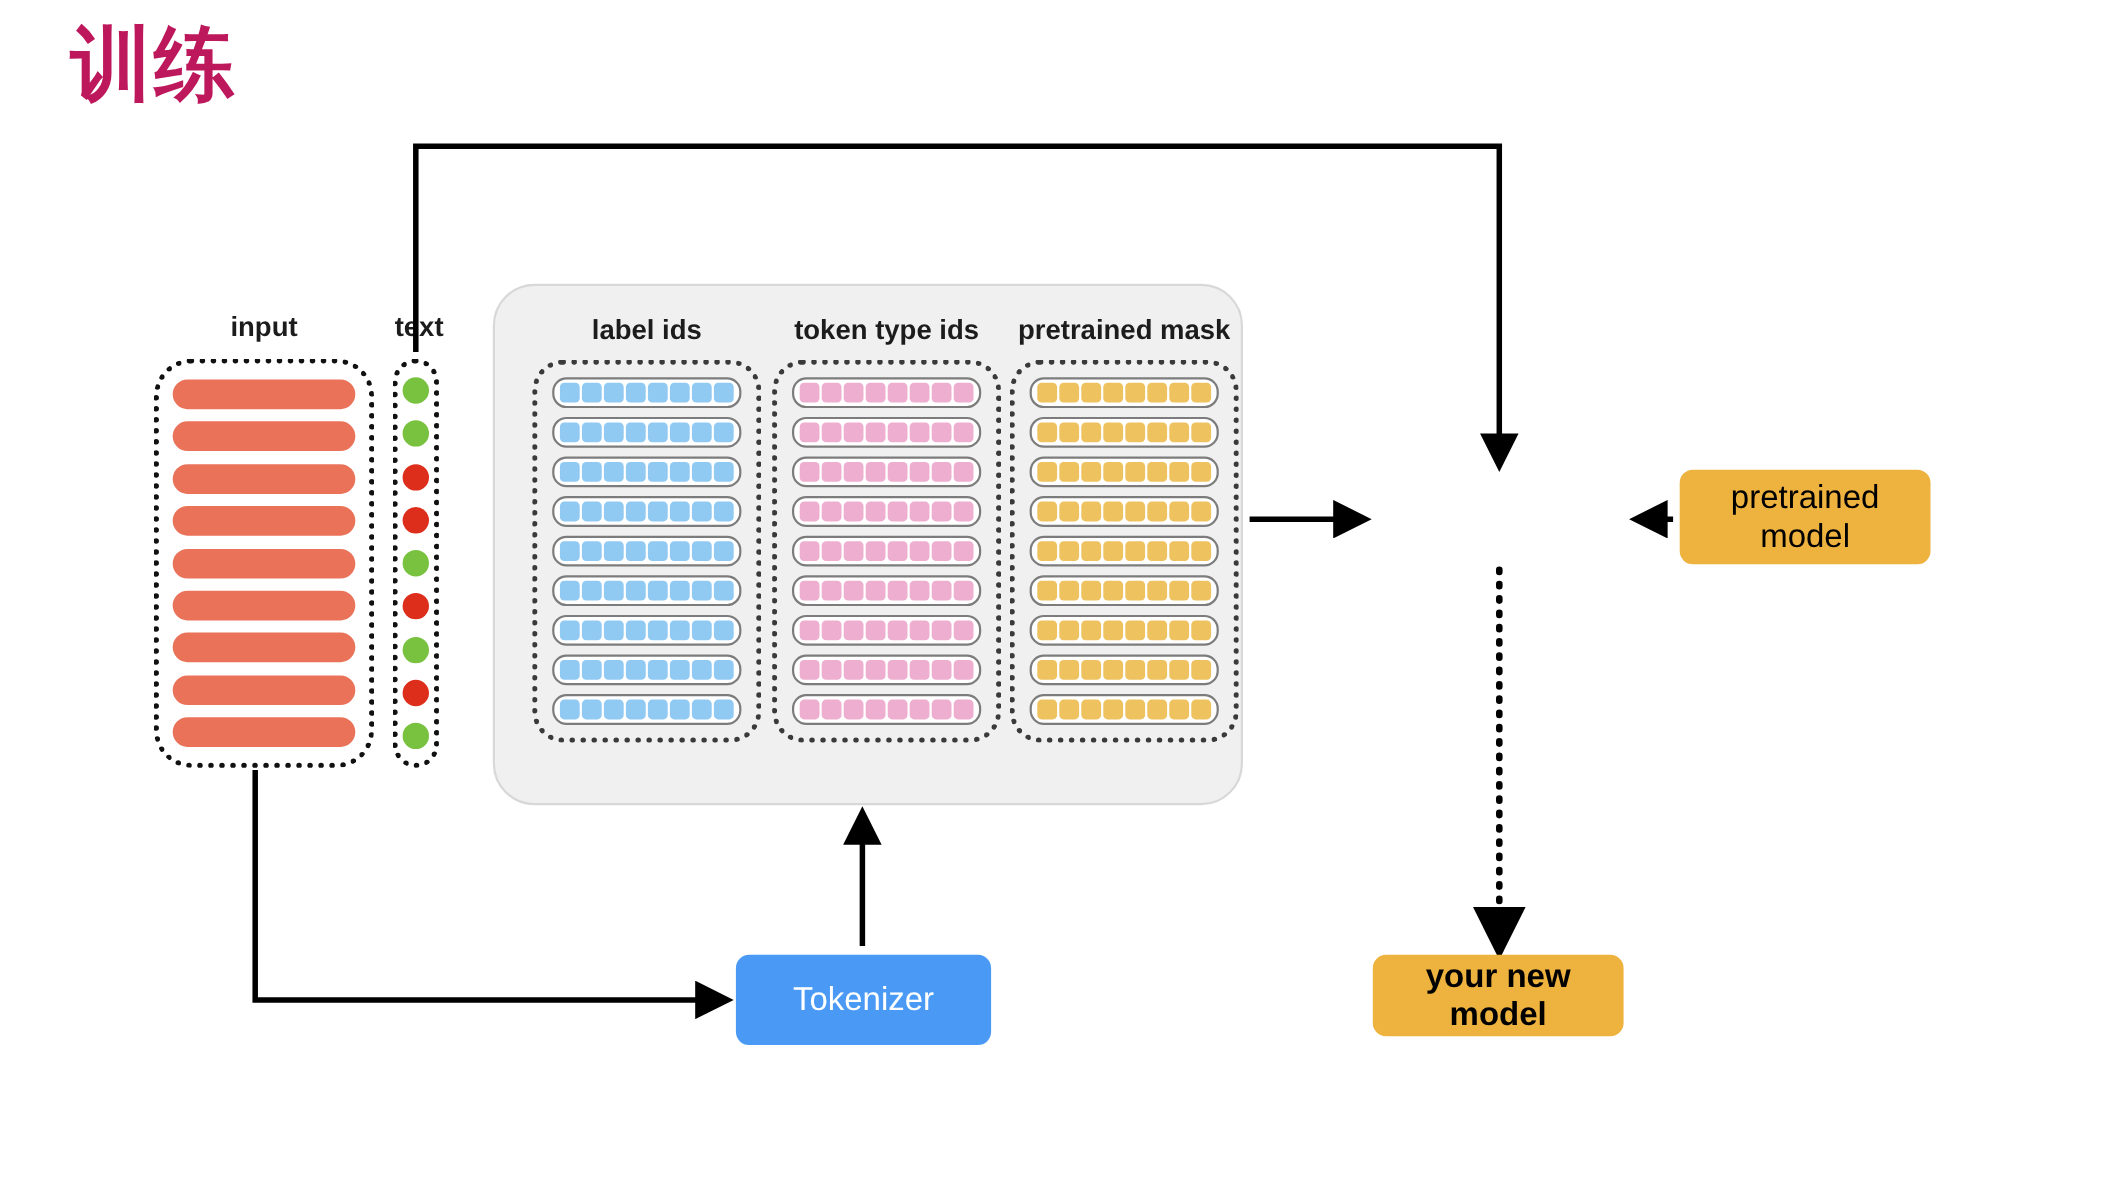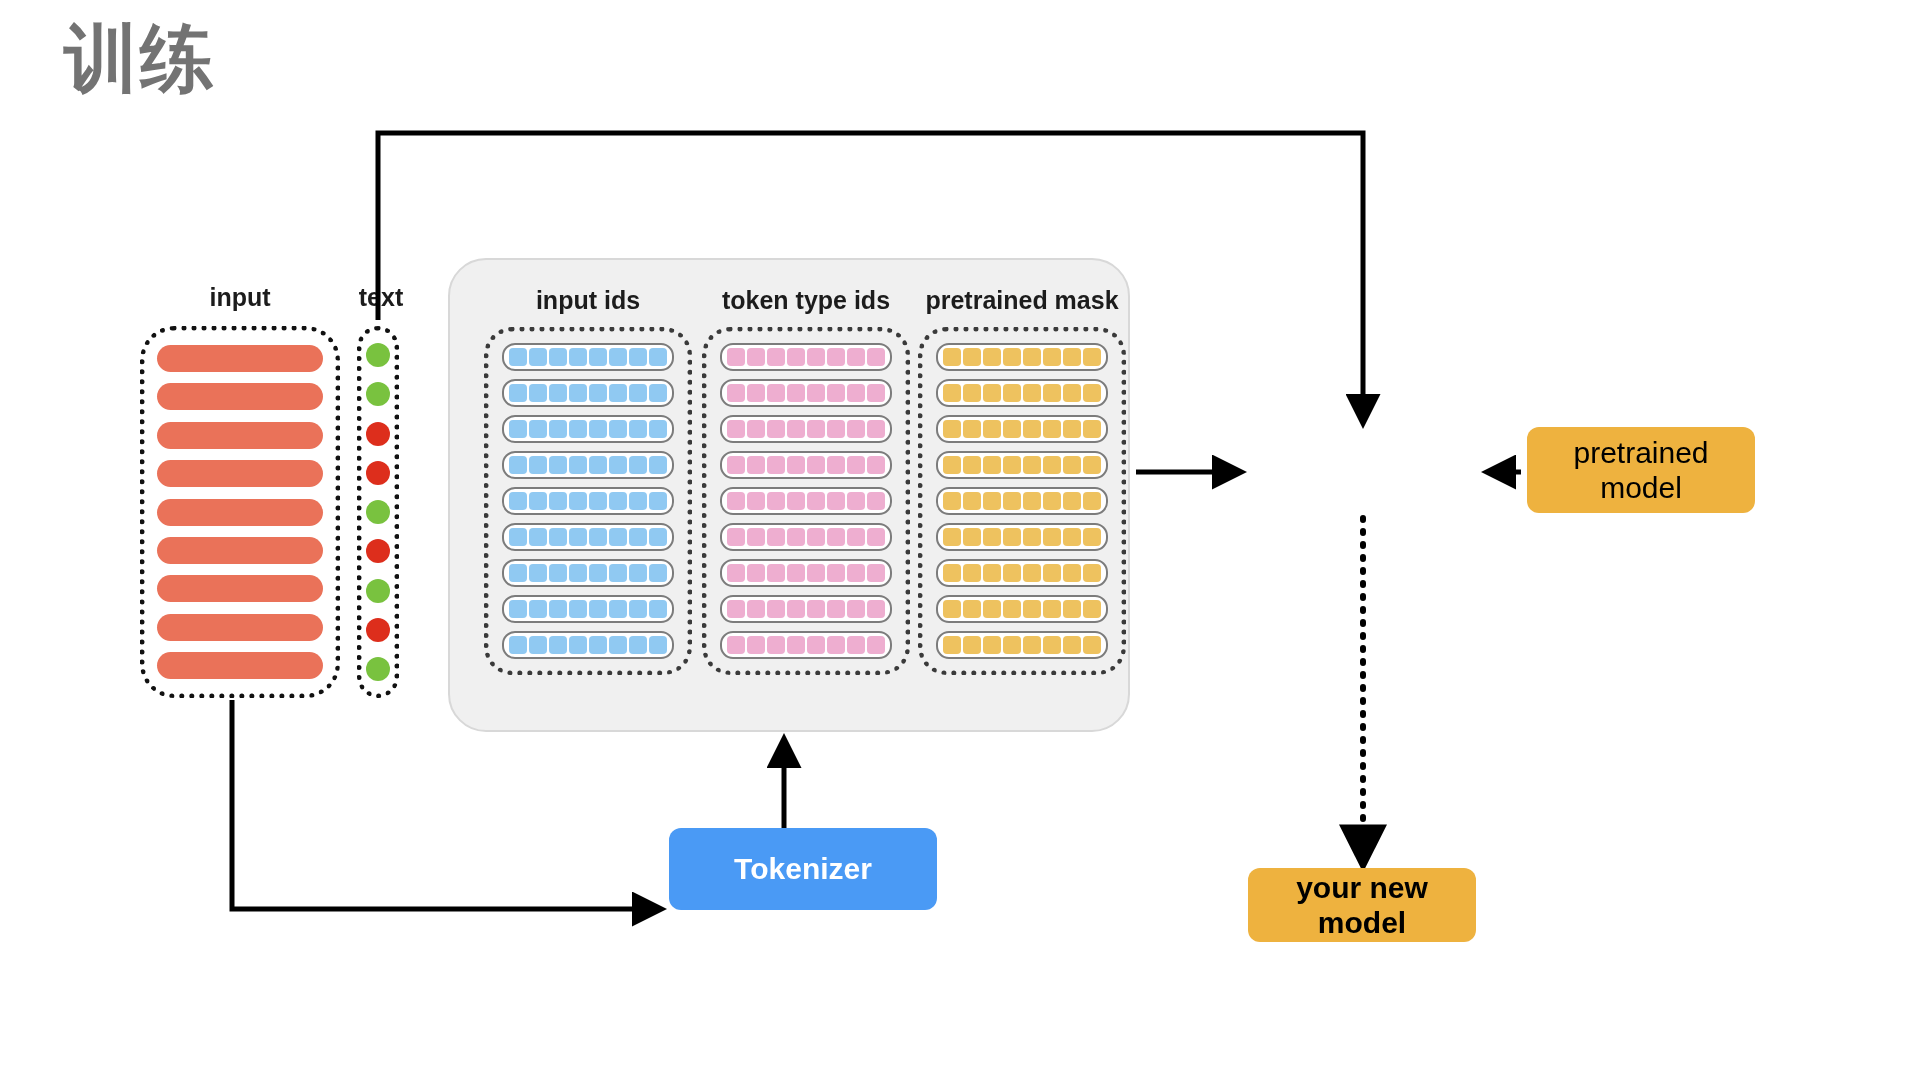--- a/index.html
+++ b/index.html
@@ -35,21 +35,21 @@
 
   
   .page-title {
     position: absolute;
     left: 64px;
     top: 22px;
     font-size: 74px;
     font-weight: 700;
     letter-spacing: 2px;
     line-height: 1;
-    color: #737373;
+    color: #be185d;
     white-space: nowrap;
   }
 
   
   .caption {
     position: absolute;
     font-size: 25px;
     font-weight: 700;
     color: #1c1c1c;
     white-space: nowrap;
@@ -195,21 +195,21 @@
   }
   .node-box.amber {
     background: #eeb23f;
     color: #000000;
     font-size: 30px;
     font-weight: 700;
   }
 
   #node-trainer   { left: 1248px; top: 431px; width: 230px; height: 78px; }
   #node-pretrained{ left: 1527px; top: 427px; width: 228px; height: 86px; font-weight: 400; }
-  #node-tokenizer { left: 669px;  top: 828px; width: 268px; height: 82px; font-weight: bold; }
+  #node-tokenizer { left: 669px;  top: 868px; width: 232px; height: 82px; }
   #node-new-model { left: 1248px; top: 868px; width: 228px; height: 74px; }
 </style>
 </head>
 <body>
 
 <div id="canvas">
 
   <div class="page-title">训练</div>
 
   <svg id="arrow-layer" viewBox="0 0 1920 1080" width="1920" height="1080" xmlns="http://www.w3.org/2000/svg">
@@ -262,21 +262,21 @@
         <div class="label-dot red" style="background: rgb(221, 46, 28);"></div>
         <div class="label-dot green" style="background: rgb(121, 194, 63);"></div>
         <div class="label-dot red" style="background: rgb(221, 46, 28);"></div>
         <div class="label-dot green" style="background: rgb(121, 194, 63);"></div>
       </div>
   </div>
 
   <div id="features-panel">
 
     <div class="feature-col" id="col-input-ids">
-      <div class="feature-col-title">input ids</div>
+      <div class="feature-col-title">label ids</div>
       <div class="feature-dotted">
           <div class="feature-row">
             <div class="feature-cell blue" style="background: rgb(144, 201, 242);"></div>
             <div class="feature-cell blue" style="background: rgb(144, 201, 242);"></div>
             <div class="feature-cell blue" style="background: rgb(144, 201, 242);"></div>
             <div class="feature-cell blue" style="background: rgb(144, 201, 242);"></div>
             <div class="feature-cell blue" style="background: rgb(144, 201, 242);"></div>
             <div class="feature-cell blue" style="background: rgb(144, 201, 242);"></div>
             <div class="feature-cell blue" style="background: rgb(144, 201, 242);"></div>
             <div class="feature-cell blue" style="background: rgb(144, 201, 242);"></div>

